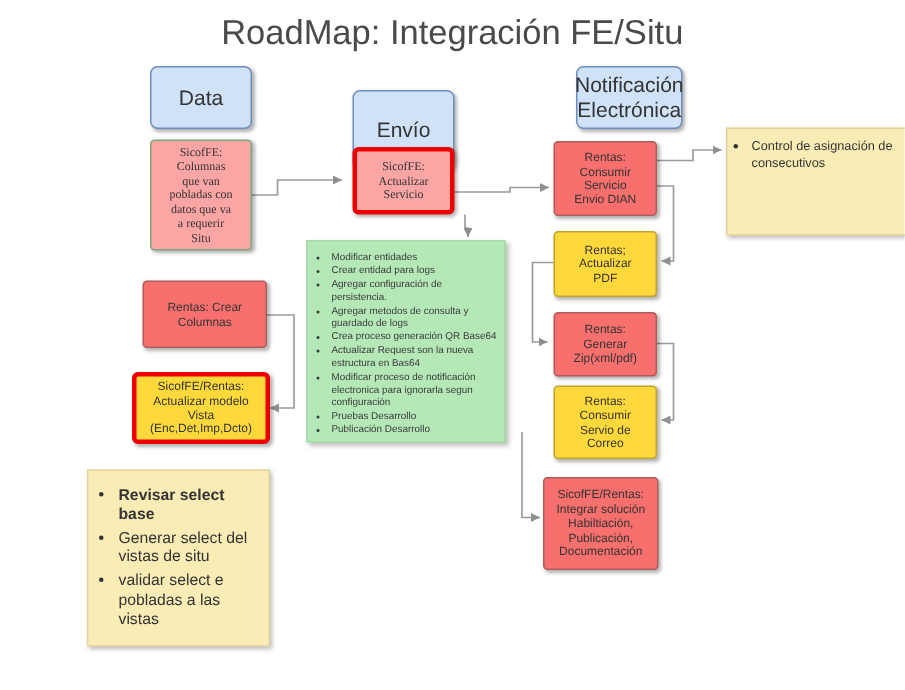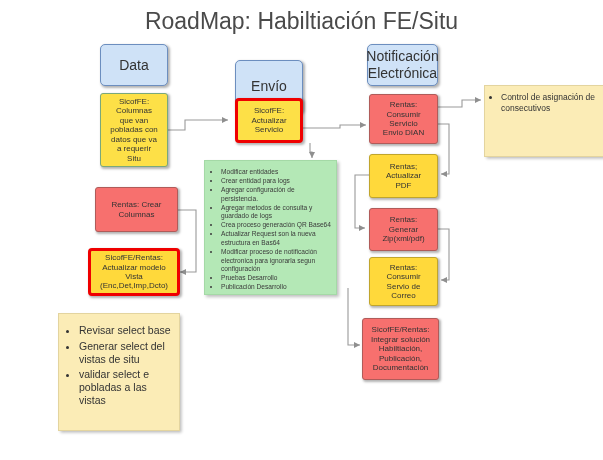--- a/index.html
+++ b/index.html
@@ -44,24 +44,25 @@
     white-space: pre-line;
   }
   .phase {
     background: #cfe2f7;
     border: 1px solid #6c8ebf;
     border-radius: 5px;
     font-size: 14px;
     color: #333;
   }
   .green {
-    background: #fde047;
+    background: #fca5a5;
     border: 1px solid #7aa87c;
     border-radius: 3px;
     font-size: 8px;
+    font-family: Liberation Serif, serif;
   }
   .red {
     background: #f7706e;
     border: 1px solid #b05b59;
     border-radius: 3px;
     font-size: 8px;
   }
   .yellow {
     background: #ffd93b;
     border: 1px solid #c0a52c;
@@ -84,21 +85,21 @@
   }
   .note ul {
     margin: 0;
     padding: 6px 6px 6px 16px;
     list-style: disc;
   }
   .note li {
     margin-bottom: 1px;
     line-height: 1.25;
   }
-  .note li.bold { font-weight: normal; }
+  .note li.bold { font-weight: bold; }
   .note.big { font-size: 10.5px; }
   .note.big ul { padding: 10px 7px 7px 20px; }
   .note.big li { margin-bottom: 3px; line-height: 1.22; }
   .greenlist {
     position: absolute;
     box-sizing: border-box;
     background: #b4e8b6;
     border: 1px solid #a4d9a6;
     box-shadow: 2px 2px 3px rgba(0,0,0,0.25);
     z-index: 2;
@@ -122,21 +123,21 @@
     color: #4a4a4a;
     font-family: "Liberation Sans", sans-serif;
     z-index: 3;
   }
 </style>
 </head>
 <body>
 
 <div id="canvas">
 
-  <div id="title">RoadMap: Habiltiación FE/Situ</div>
+  <div id="title">RoadMap: Integración FE/Situ</div>
 
   <svg id="edge-layer" viewBox="0 0 603 460" xmlns="http://www.w3.org/2000/svg">
     <defs>
       <marker id="arrow" markerWidth="7" markerHeight="7" refX="6" refY="3" orient="auto" markerUnits="userSpaceOnUse">
         <path d="M0,0 L6,3 L0,6 z" fill="#8f8f8f"></path>
       </marker>
     </defs>
     <g fill="none" stroke="#9a9a9a" stroke-width="1.1" marker-end="url(#arrow)">
 
       <path d="M168,130 L185,130 L185,120 L228,120"></path>
@@ -160,21 +161,21 @@
   </svg>
 
   <div class="node phase" style="left:100px;top:44px;width:68px;height:42px;">
     <span class="lbl">Data</span>
   </div>
 
   <div class="node phase" style="left:235px;top:60px;width:68px;height:53px;">
     <span class="lbl">Envío</span>
   </div>
 
-  <div class="node phase" style="left:367px;top:44px;width:71px;height:42px;">
+  <div class="node phase" style="left:384px;top:44px;width:71px;height:42px;">
     <span class="lbl">Notificación
 Electrónica</span>
   </div>
 
   <div class="node green" style="left:100px;top:93px;width:68px;height:74px;">
     <span class="lbl">SicofFE:
 Columnas
 que van
 pobladas con
 datos que va

